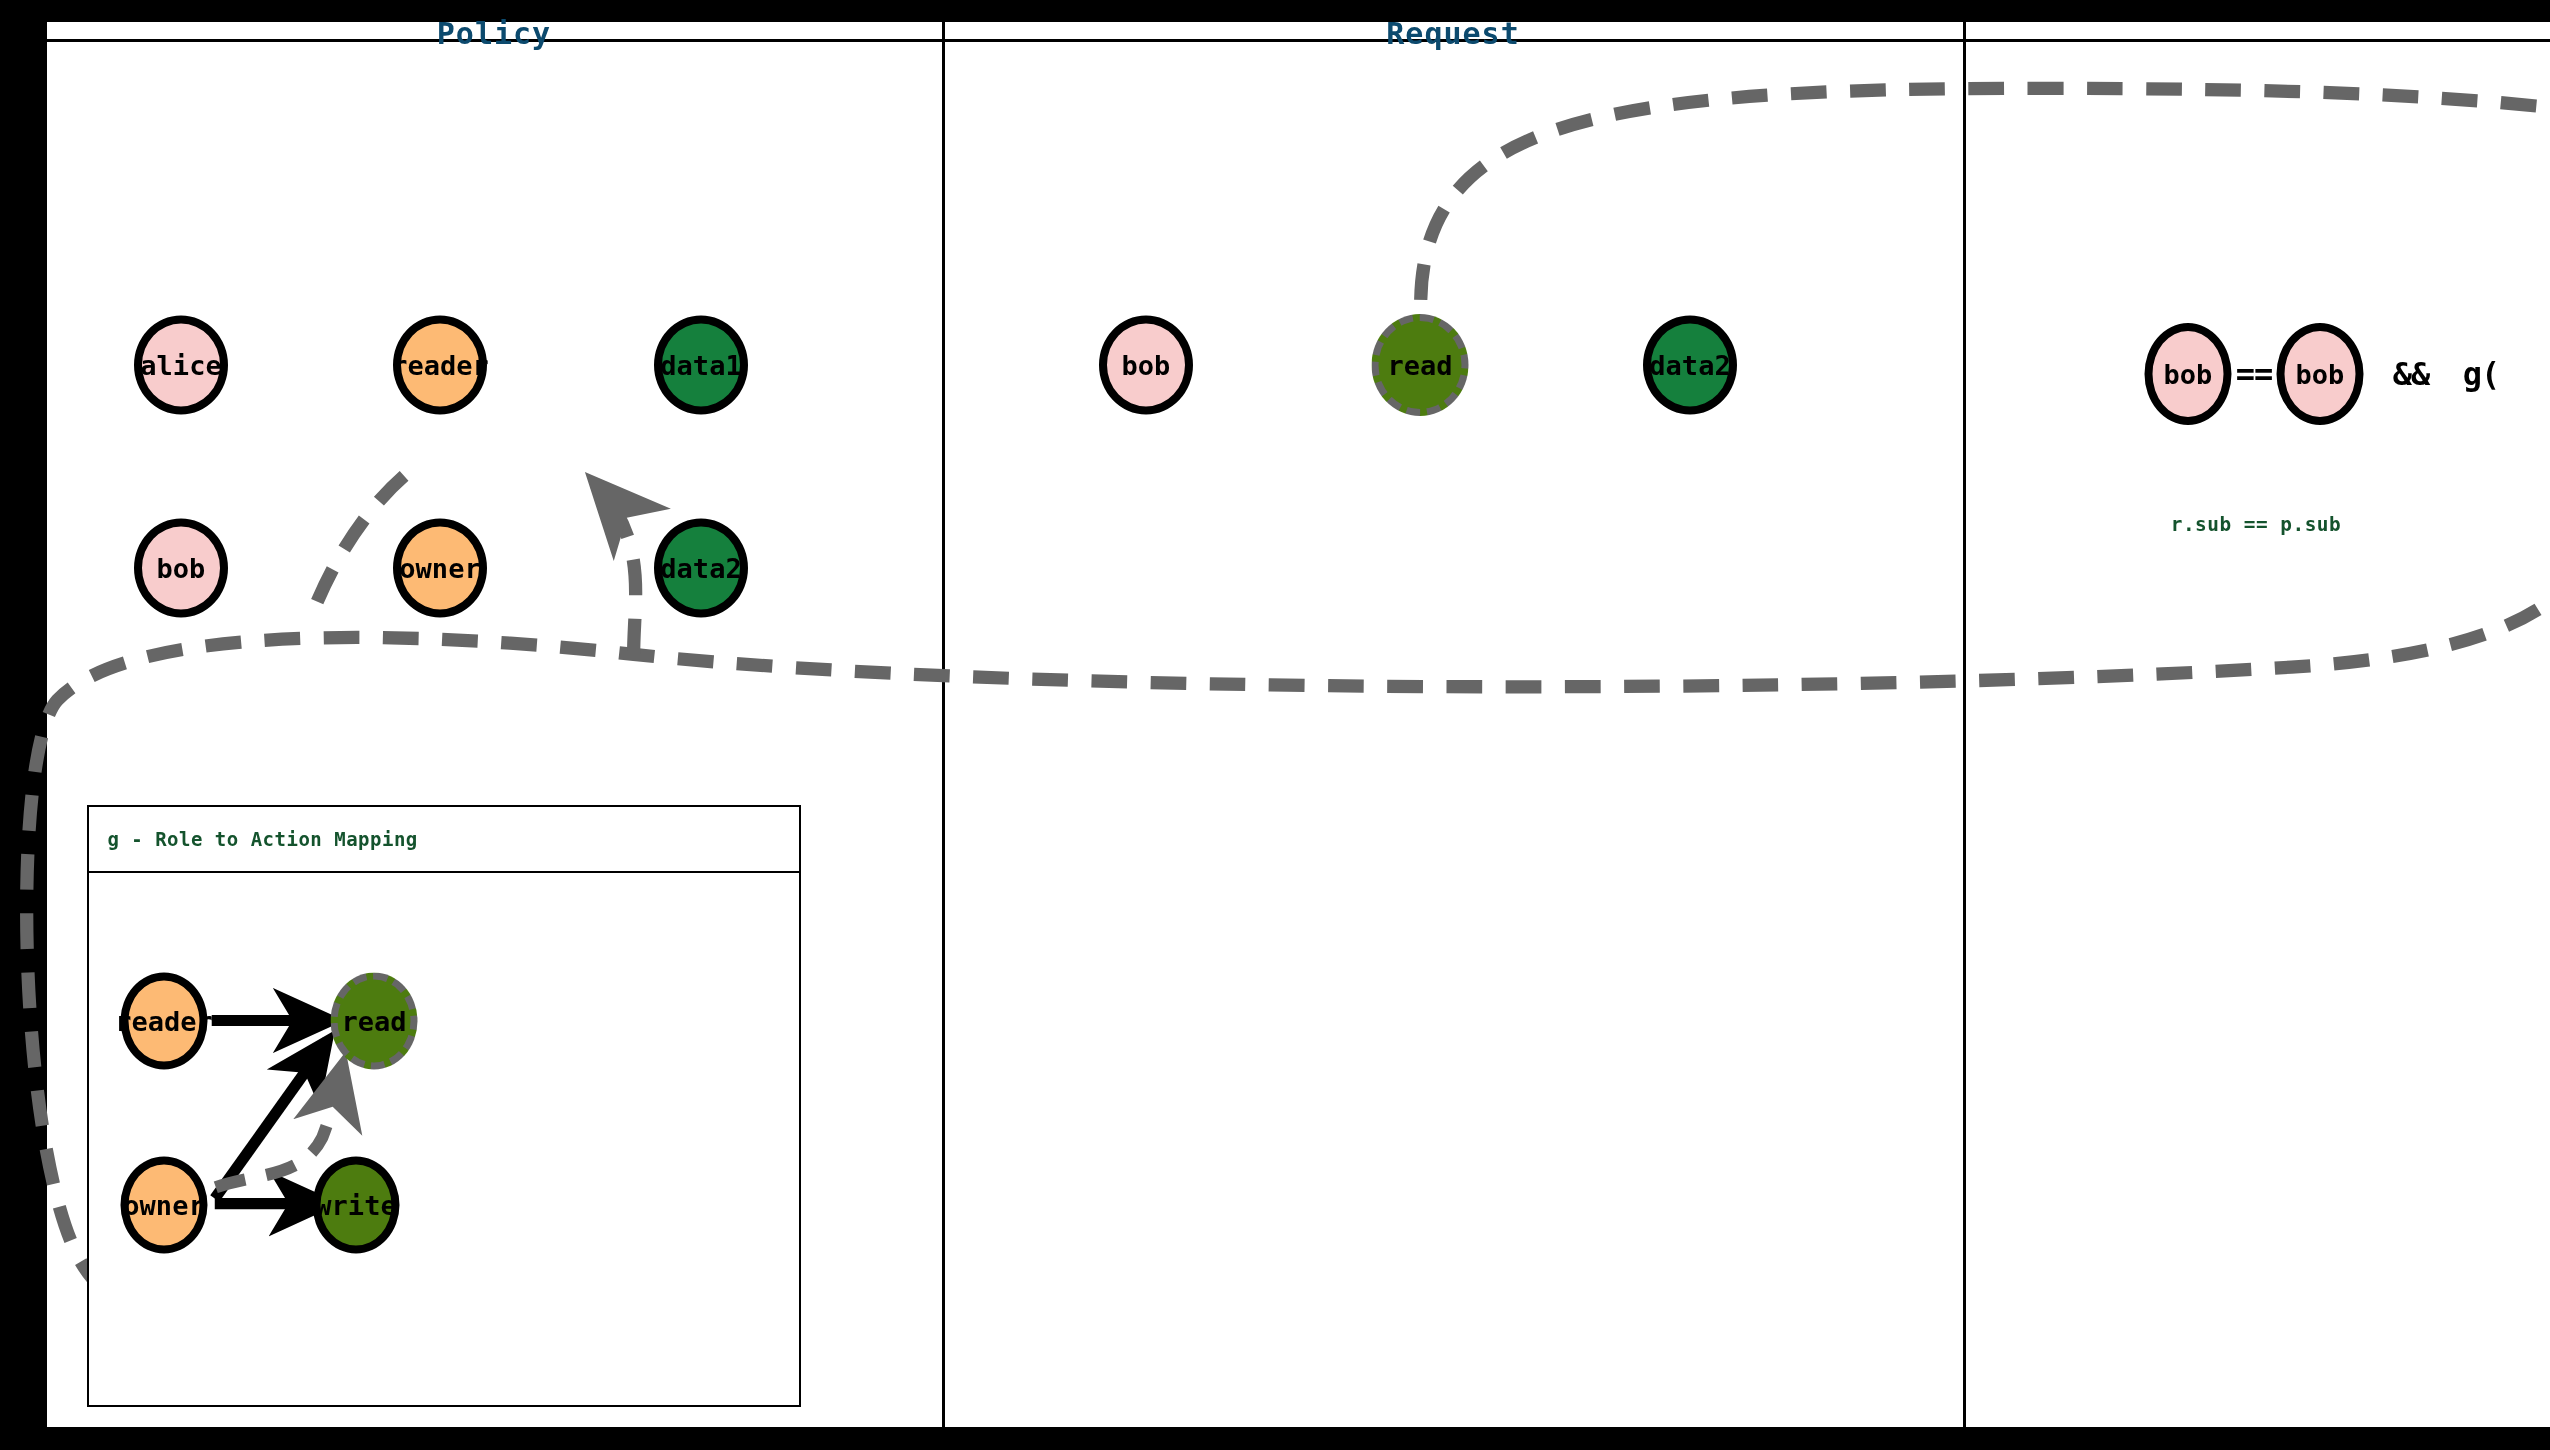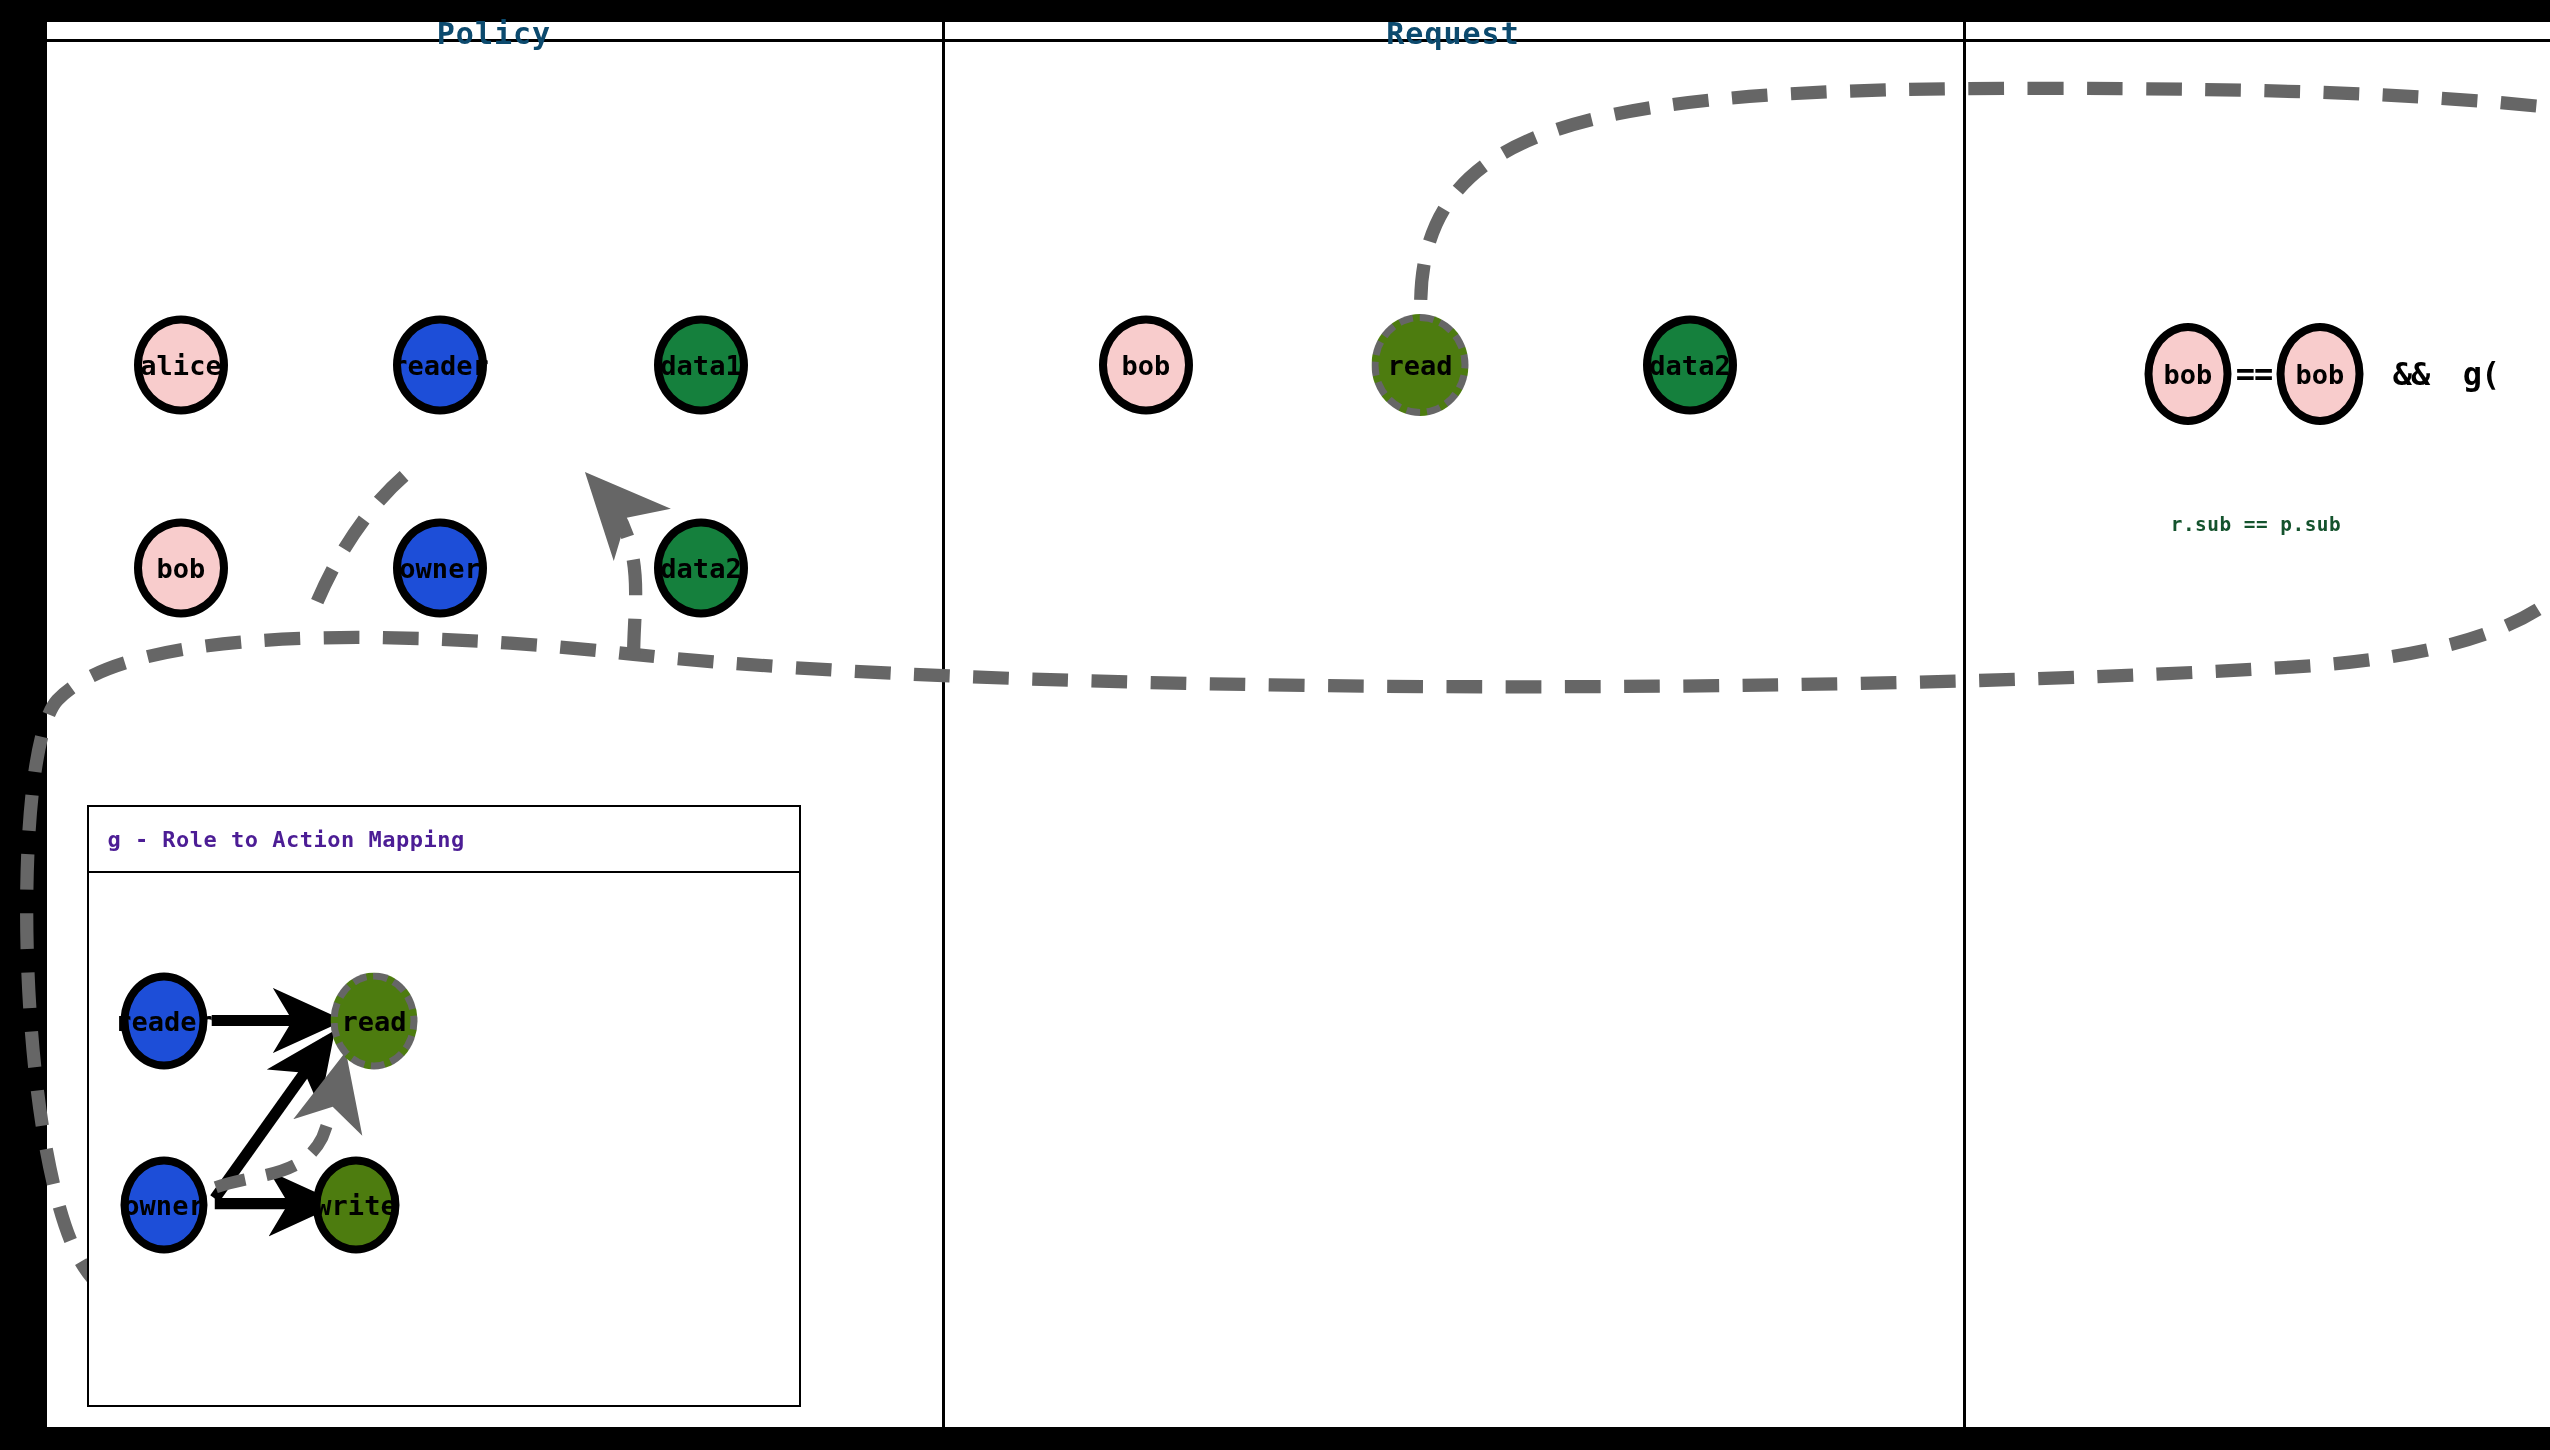--- a/index.html
+++ b/index.html
@@ -64,21 +64,21 @@
     color: #000000;
     white-space: nowrap;
     text-align: center;
     transform: translate(-50%, -50%);
   }
   .node.solid  { border: 8.2px solid #000000; }
   .node.dashed {
     border: 7.1px dashed #666666;
   }
   .fill-pink   { background: #F8CCCC; }
-  .fill-yellow { background: #1d4ed8; }
+  .fill-yellow { background: #fdba74; }
   .fill-green  { background: #15803d; }
   .fill-blue   { background: #4d7c0f; }
 
   
   .op {
     position: absolute;
     font-size: 32px;
     font-weight: bold;
     color: #000000;
     white-space: nowrap;
@@ -108,23 +108,23 @@
     position: absolute;
     left: 0;
     top: 0;
     width: 100%;
     height: 66px;
     box-sizing: border-box;
     border-bottom: 2px solid #000000;
     display: flex;
     align-items: center;
     padding-left: 18.4px;
-    font-size: 22px;
-    font-weight: bold;
-    color: #4c1d95;
+    font-size: 19px;
+    font-weight: bold;
+    color: #14532d;
     letter-spacing: 0.5px;
     white-space: nowrap;
   }
   #gbox-body {
     position: absolute;
     left: 0;
     top: 66px;
     right: 0;
     bottom: 0;
   }

